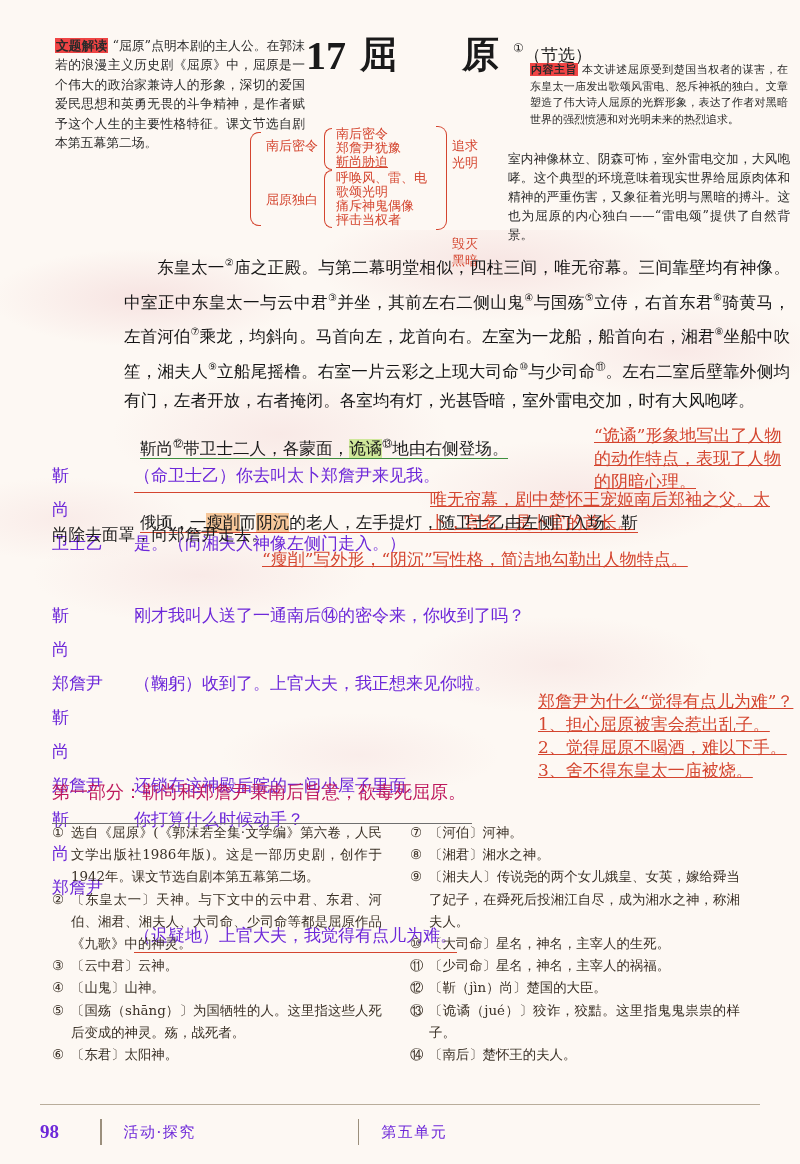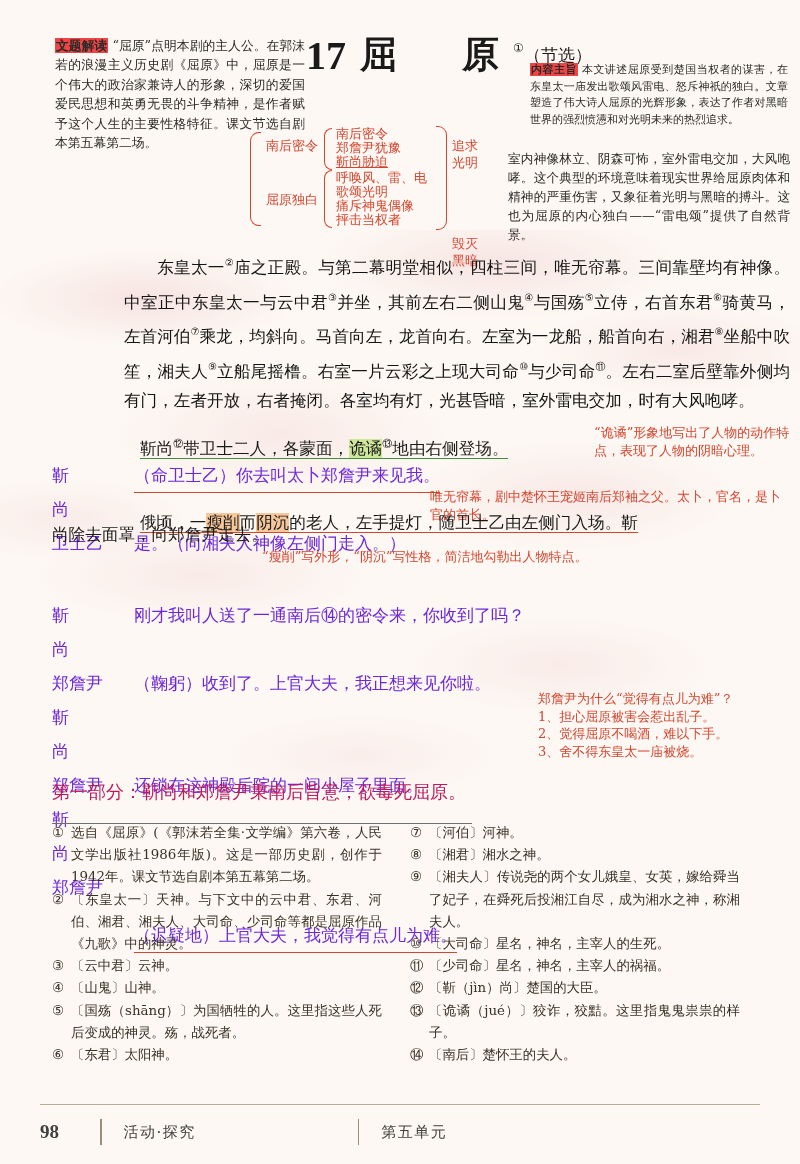--- a/index.html
+++ b/index.html
@@ -91,21 +91,21 @@
     border-bottom:1.4px solid #3e8f3e;
     background:linear-gradient(transparent 88%, rgba(62,143,62,.0) 0);
   }
   .hl-green2{background:#cfe79a;}
   .hl-orange{background:#f6c79a;}
   .red-ul{border-bottom:1.3px solid #d4452f;}
 
   
   .note-red{
     position:absolute;color:#d4452f;
-    font-family:"DejaVu Serif",serif;font-size:13px;line-height:1.35;
+    font-family:"DejaVu Serif",serif;font-size:17px;line-height:1.35;text-decoration:underline;
   }
 
   
   .dlg{position:absolute;left:52px;width:700px;
     font-family:"DejaVu Serif",serif;font-size:17px;line-height:34px;color:#6d28d9;}
   .dlg-row{display:flex;align-items:flex-start;}
   .spk{width:82px;flex:none;letter-spacing:0;}
   .spk.wide{letter-spacing:14px;}
   .line{flex:1;}
 
@@ -122,21 +122,21 @@
   .fn-col.left{left:0;}
   .fn-col.right{left:358px;}
   .fn-item{display:flex;margin-bottom:0;}
   .fn-num{width:19px;flex:none;}
   .fn-txt{flex:1;text-align:justify;}
 
   
   .foot-rule{position:absolute;left:40px;top:1104px;width:720px;height:1px;background:#b9ad9b;}
   .footer{position:absolute;left:40px;top:1112px;width:720px;height:40px;
     display:flex;align-items:center;
-    font-family:"DejaVu Serif",serif;color:#404040;}
+    font-family:"DejaVu Serif",serif;color:#6d28d9;}
   .pg-num{font-family:"Liberation Serif",serif;font-weight:bold;font-size:19px;width:60px;}
   .vline{width:1.5px;height:26px;background:#9b8f7c;margin-right:22px;}
   .f-label{font-size:15px;letter-spacing:1.5px;}
   .f-gap{width:162px;}
 </style>
 </head>
 <body>
 
 <div class="paper-wash"></div>
 <div class="wash2"></div>
@@ -232,20 +232,21 @@
   </div>
   <div class="dlg-row">
     <div class="spk wide">靳　尚</div>
   </div>
   <div class="dlg-row">
     <div class="spk">郑詹尹</div>
     <div class="line">还锁在这神殿后院的一间小屋子里面。</div>
   </div>
   <div class="dlg-row">
     <div class="spk wide">靳　尚</div>
+    <div class="line">你打算什么时候动手？</div>
   </div>
   <div class="dlg-row">
     <div class="spk">郑詹尹</div>
     <div class="line red-ul" style="flex:0 0 auto;margin-top:48px;">（迟疑地）上官大夫，我觉得有点儿为难。</div>
   </div>
 </div>
 
 <div class="note-red" style="left:538px;top:690px;width:258px;">
   <div>郑詹尹为什么“觉得有点儿为难”？</div>
   <div>1、担心屈原被害会惹出乱子。</div>

